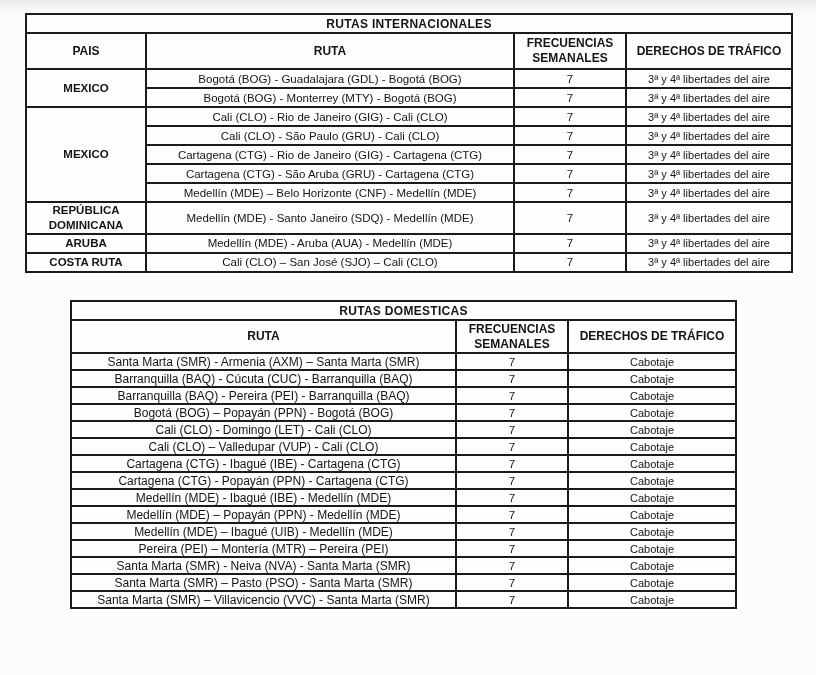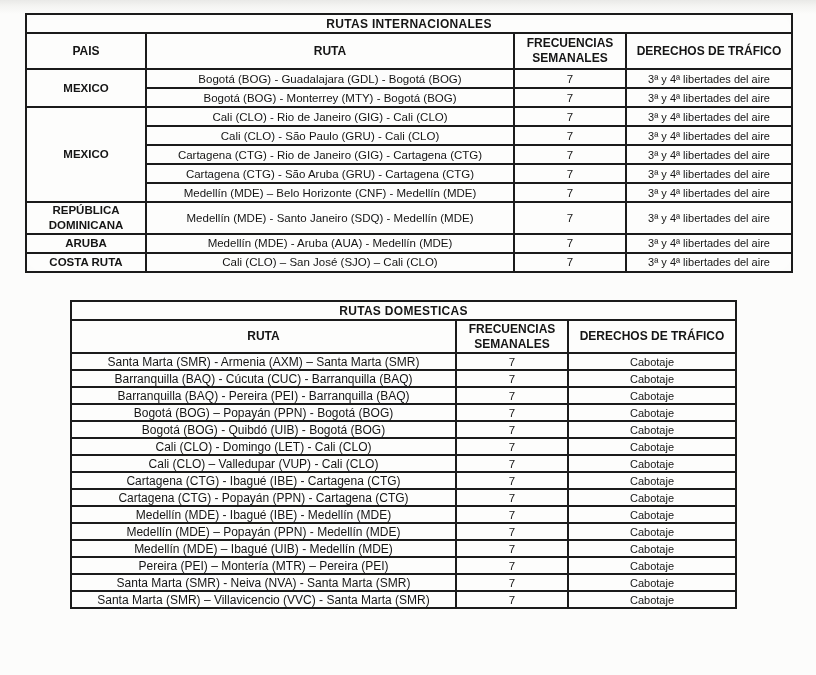--- a/index.html
+++ b/index.html
@@ -163,25 +163,20 @@
         <td class="route">Barranquilla (BAQ) - Pereira (PEI) - Barranquilla (BAQ)</td>
         <td class="freq">7</td>
         <td class="rights">Cabotaje</td>
       </tr>
       <tr>
         <td class="route">Bogotá (BOG) – Popayán (PPN) - Bogotá (BOG)</td>
         <td class="freq">7</td>
         <td class="rights">Cabotaje</td>
       </tr>
       <tr>
-        <td class="route">Bogotá (BOG) - Quibdó (UIB) - Bogotá (BOG)</td>
-        <td class="freq">7</td>
-        <td class="rights">Cabotaje</td>
-      </tr>
-      <tr>
         <td class="route">Cali (CLO) - Domingo (LET) - Cali (CLO)</td>
         <td class="freq">7</td>
         <td class="rights">Cabotaje</td>
       </tr>
       <tr>
         <td class="route">Cali (CLO) – Valledupar (VUP) - Cali (CLO)</td>
         <td class="freq">7</td>
         <td class="rights">Cabotaje</td>
       </tr>
       <tr>
@@ -209,20 +204,25 @@
         <td class="freq">7</td>
         <td class="rights">Cabotaje</td>
       </tr>
       <tr>
         <td class="route">Pereira (PEI) – Montería (MTR) – Pereira (PEI)</td>
         <td class="freq">7</td>
         <td class="rights">Cabotaje</td>
       </tr>
       <tr>
         <td class="route">Santa Marta (SMR) - Neiva (NVA) - Santa Marta (SMR)</td>
+        <td class="freq">7</td>
+        <td class="rights">Cabotaje</td>
+      </tr>
+      <tr>
+        <td class="route">Santa Marta (SMR) – Pasto (PSO) - Santa Marta (SMR)</td>
         <td class="freq">7</td>
         <td class="rights">Cabotaje</td>
       </tr>
       <tr>
         <td class="route">Santa Marta (SMR) – Villavicencio (VVC) - Santa Marta (SMR)</td>
         <td class="freq">7</td>
         <td class="rights">Cabotaje</td>
       </tr>
     </tbody>
 </table>

